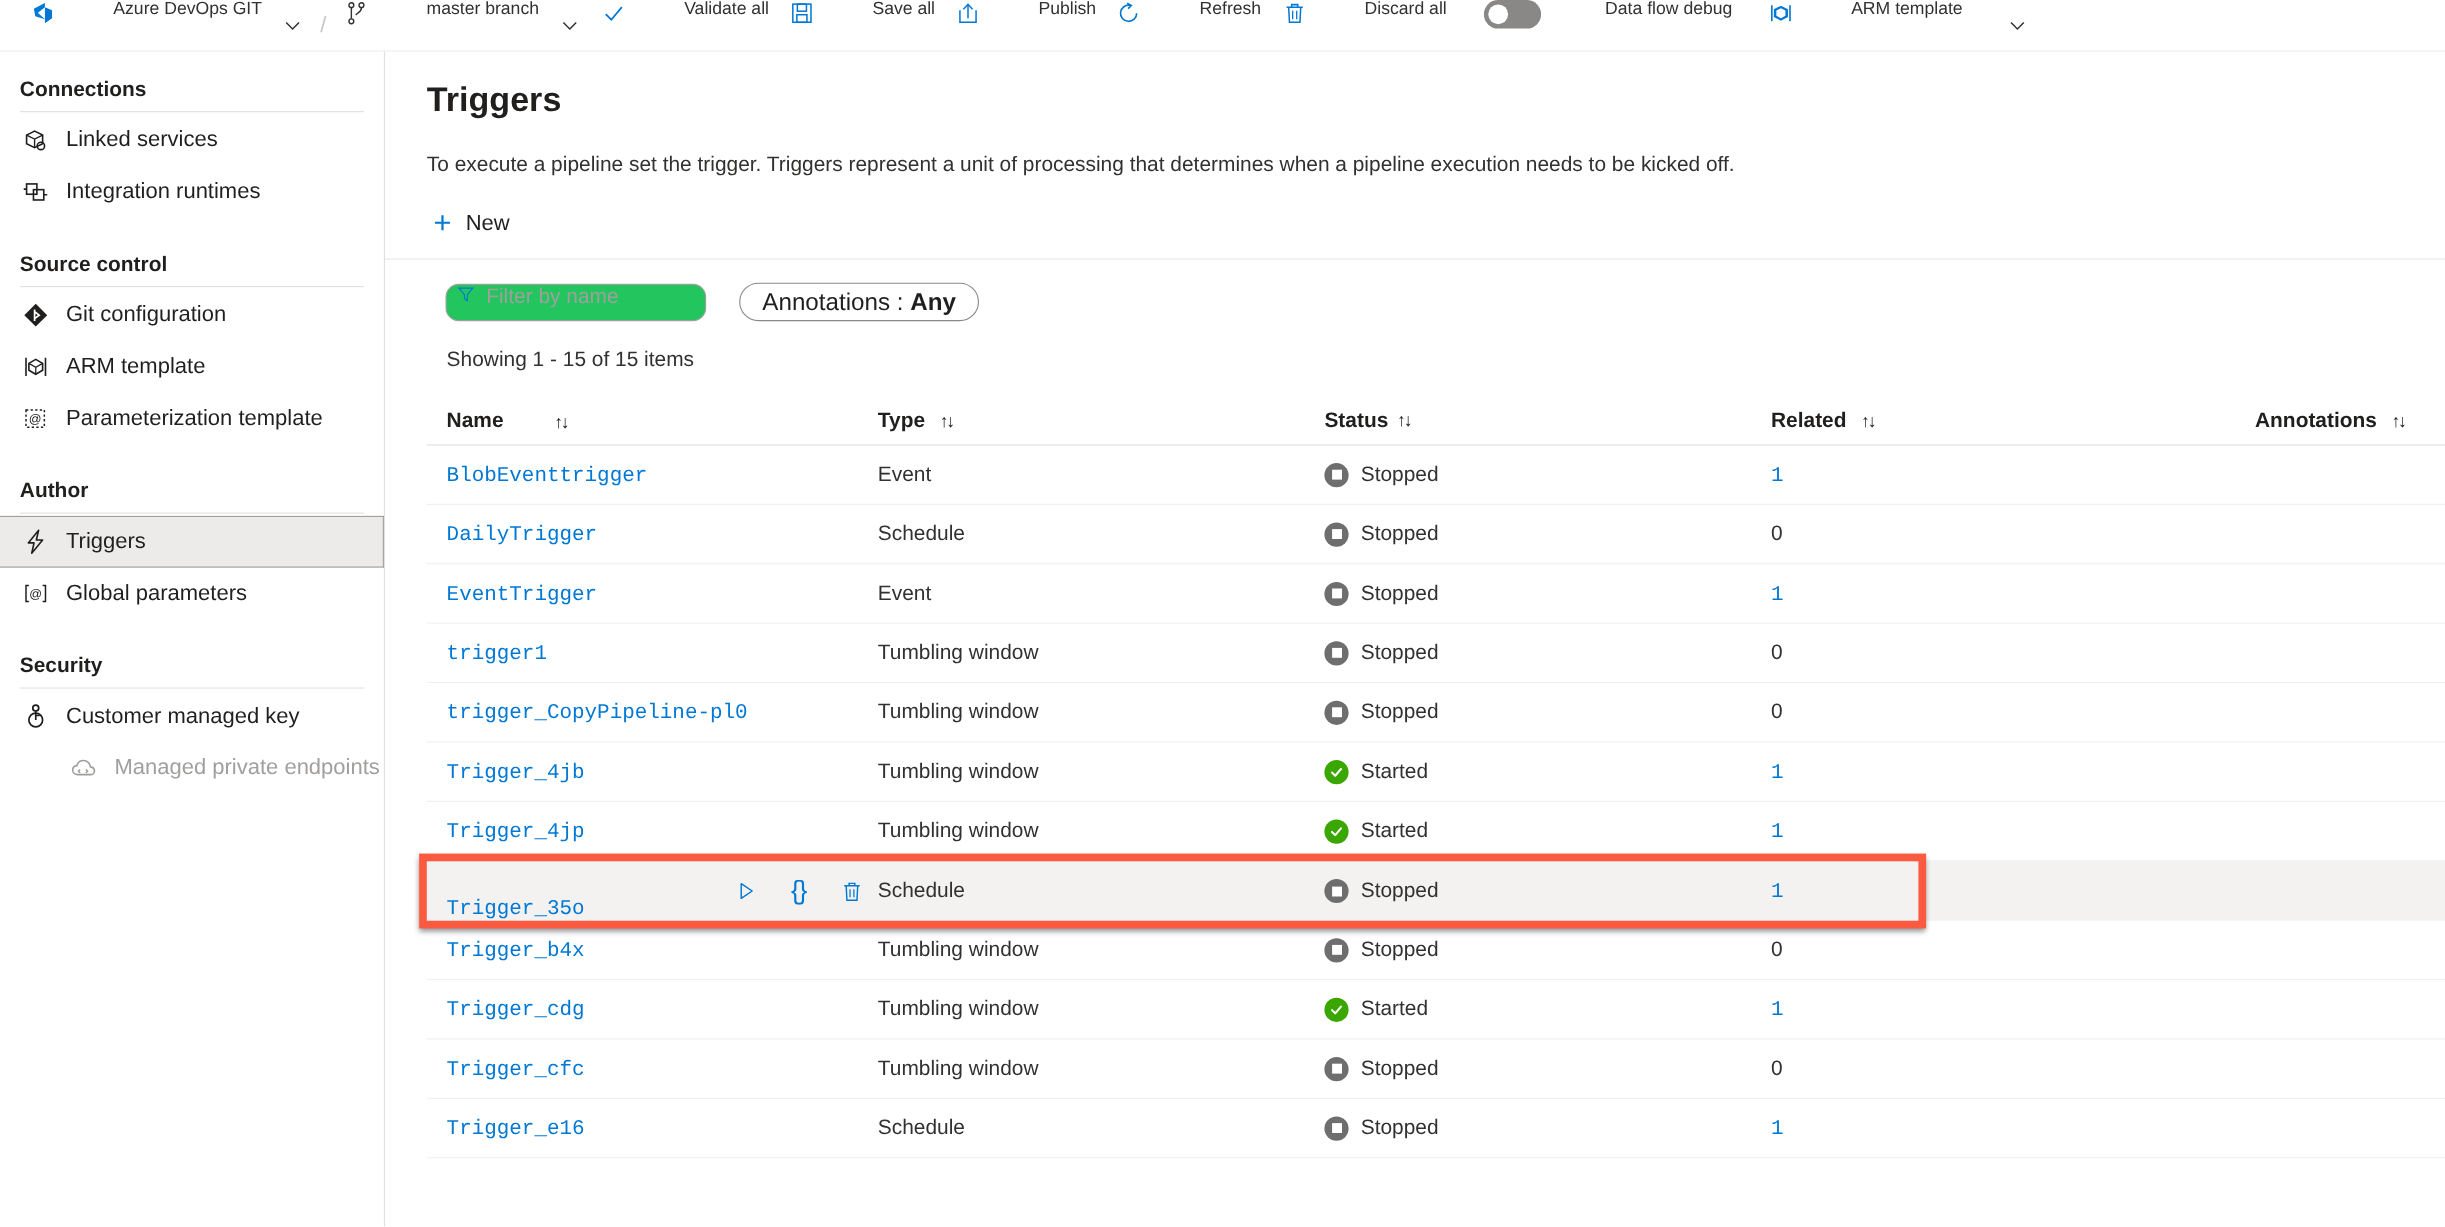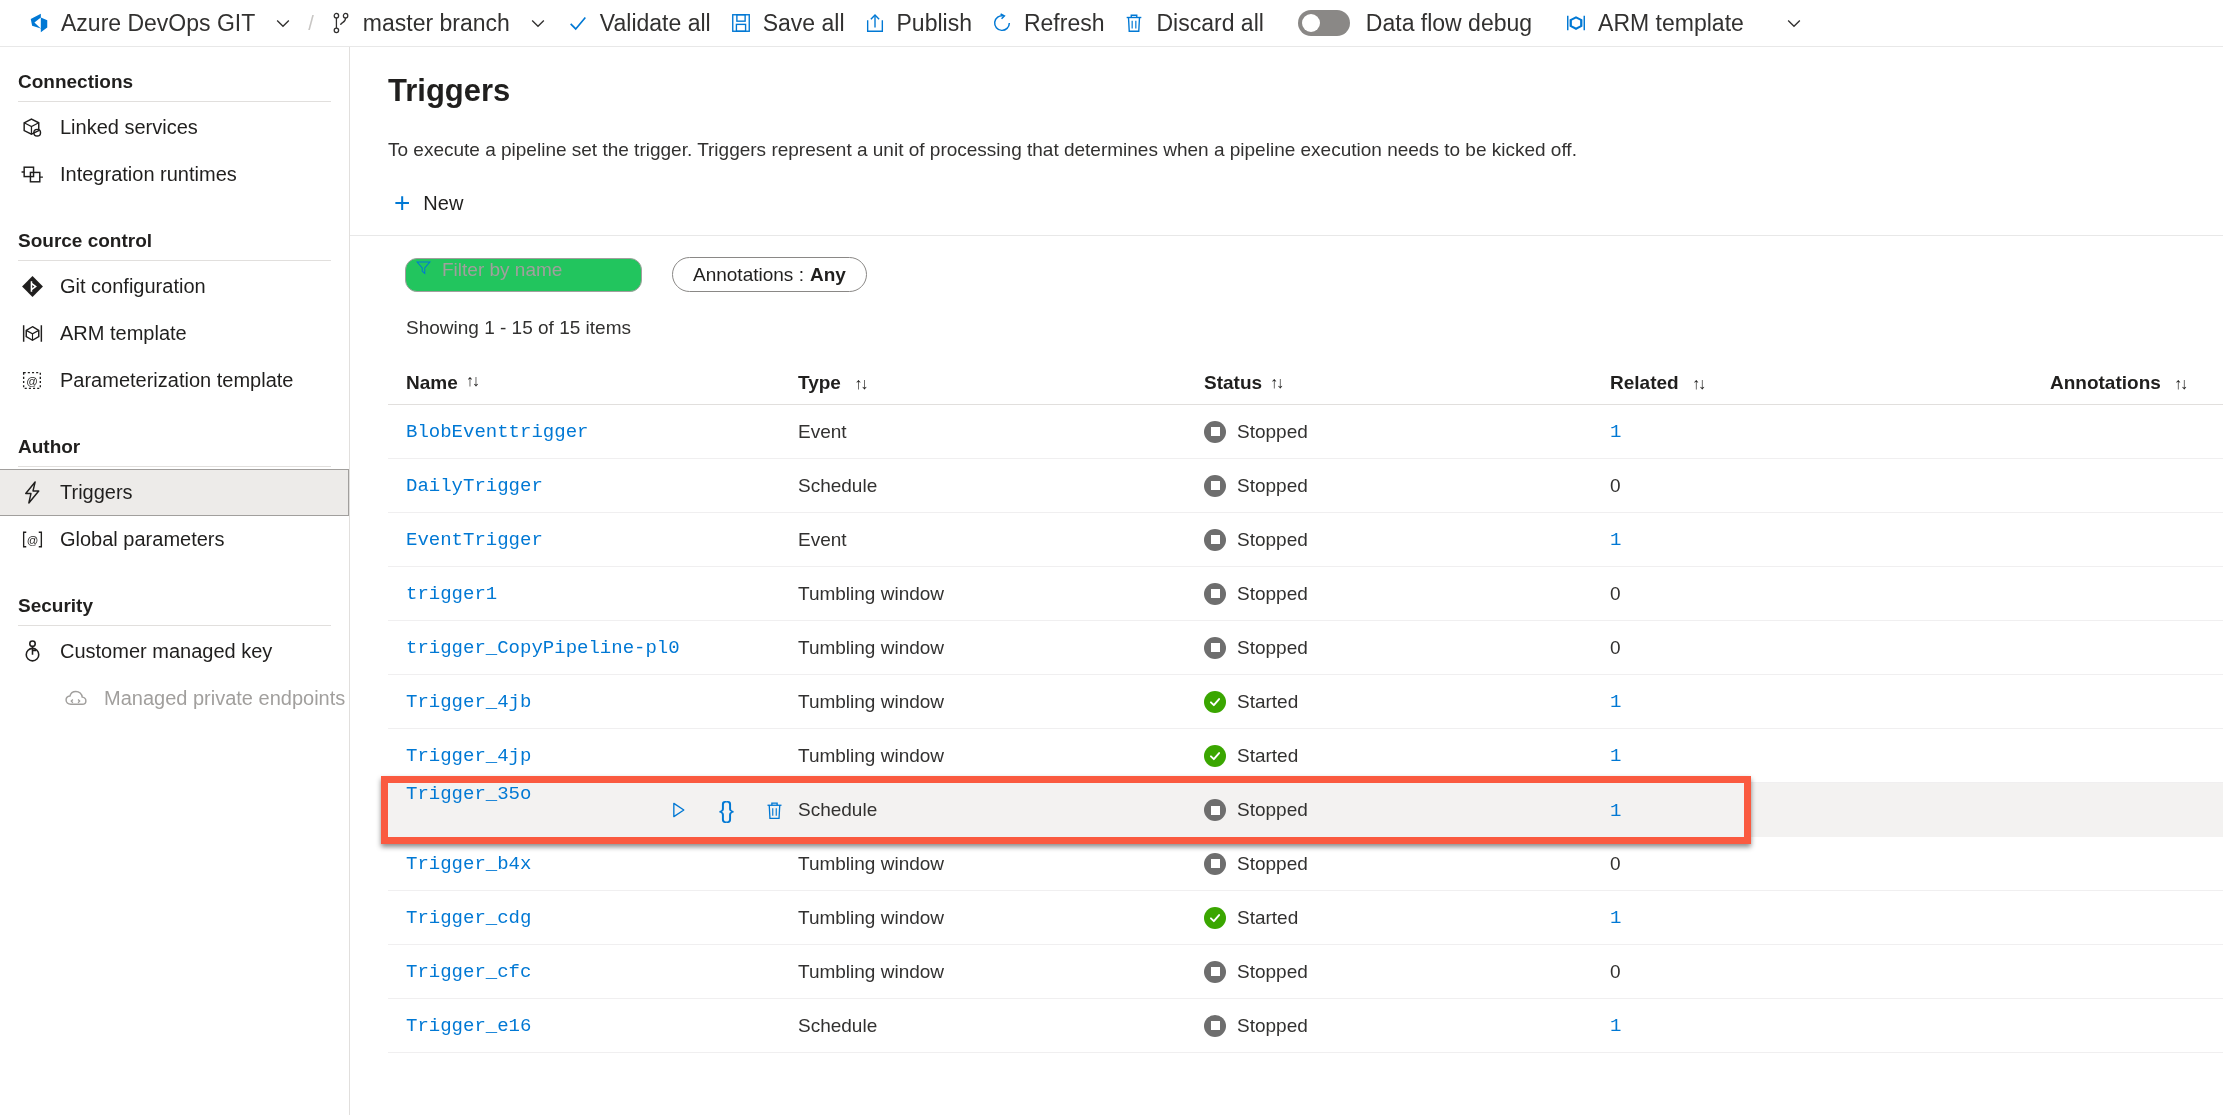--- a/index.html
+++ b/index.html
@@ -16,26 +16,26 @@
     height: 47px;
     display: flex;
     align-items: center;
     padding-left: 18px;
     background: #ffffff;
     border-bottom: 1px solid #e8e8e8;
     white-space: nowrap;
   }
   .tb-item {
     display: flex;
-    align-items: center;
     height: 46px;
     padding: 0 9px;
-    font-size: 23px;
+    font-size: 16px;
     color: #323130;
     cursor: pointer;
+    gap: 42px;
   }
   .tb-item .tb-label { margin-left: 10px; }
   .tb-icon {
     display: inline-flex;
     align-items: center;
     justify-content: center;
     width: 24px; height: 24px;
     flex: 0 0 auto;
   }
   .tb-chev {
@@ -159,21 +159,21 @@
   }
   #filter-input-box input::placeholder { color: #a19f9d; }
   #annotations-pill {
     margin-left: 30px;
     height: 35px;
     border: 1px solid #8a8886;
     border-radius: 18px;
     display: inline-flex;
     align-items: center;
     padding: 0 20px;
-    font-size: 19px;
+    font-size: 22px;
     color: #201f1e;
     cursor: pointer;
     background: #fff;
   }
   #annotations-pill b { margin-left: 6px; }
 
   #showing { font-size: 19px; color: #323130; margin-top: 25px; padding-left: 18px; }
 
   
   #grid { margin-top: 22px; }
@@ -183,21 +183,21 @@
     height: 54px;
     font-size: 19px;
   }
   .grid-head {
     height: 44px;
     font-weight: 600;
     color: #201f1e;
     border-bottom: 1px solid #e1dfdd;
   }
   .grid-data { border-bottom: 1px solid #f0eff0; color: #323130; }
-  .c-name  { width: 410px; flex: 0 0 410px; padding-left: 18px; display:flex; align-items:flex-start; }
+  .c-name  { width: 410px; flex: 0 0 410px; padding-left: 18px; display:flex; align-items:flex-end;gap:38px; }
   .c-type  { width: 406px; flex: 0 0 406px; }
   .c-status{ width: 406px; flex: 0 0 406px; display:flex; align-items:center; }
   .c-related{ width: 440px; flex: 0 0 440px; }
   .c-annot { flex: 1 1 auto; padding-right: 30px; text-align: left; }
   .link { color: #0078d4; cursor: pointer; font-family: Liberation Mono, monospace; }
   .zero { color: #323130; }
   .sort-glyph { font-size: 16px; margin-left: 8px; letter-spacing: -2px; color:#201f1e; }
 
   .status-icon {
     width: 22px; height: 22px;

